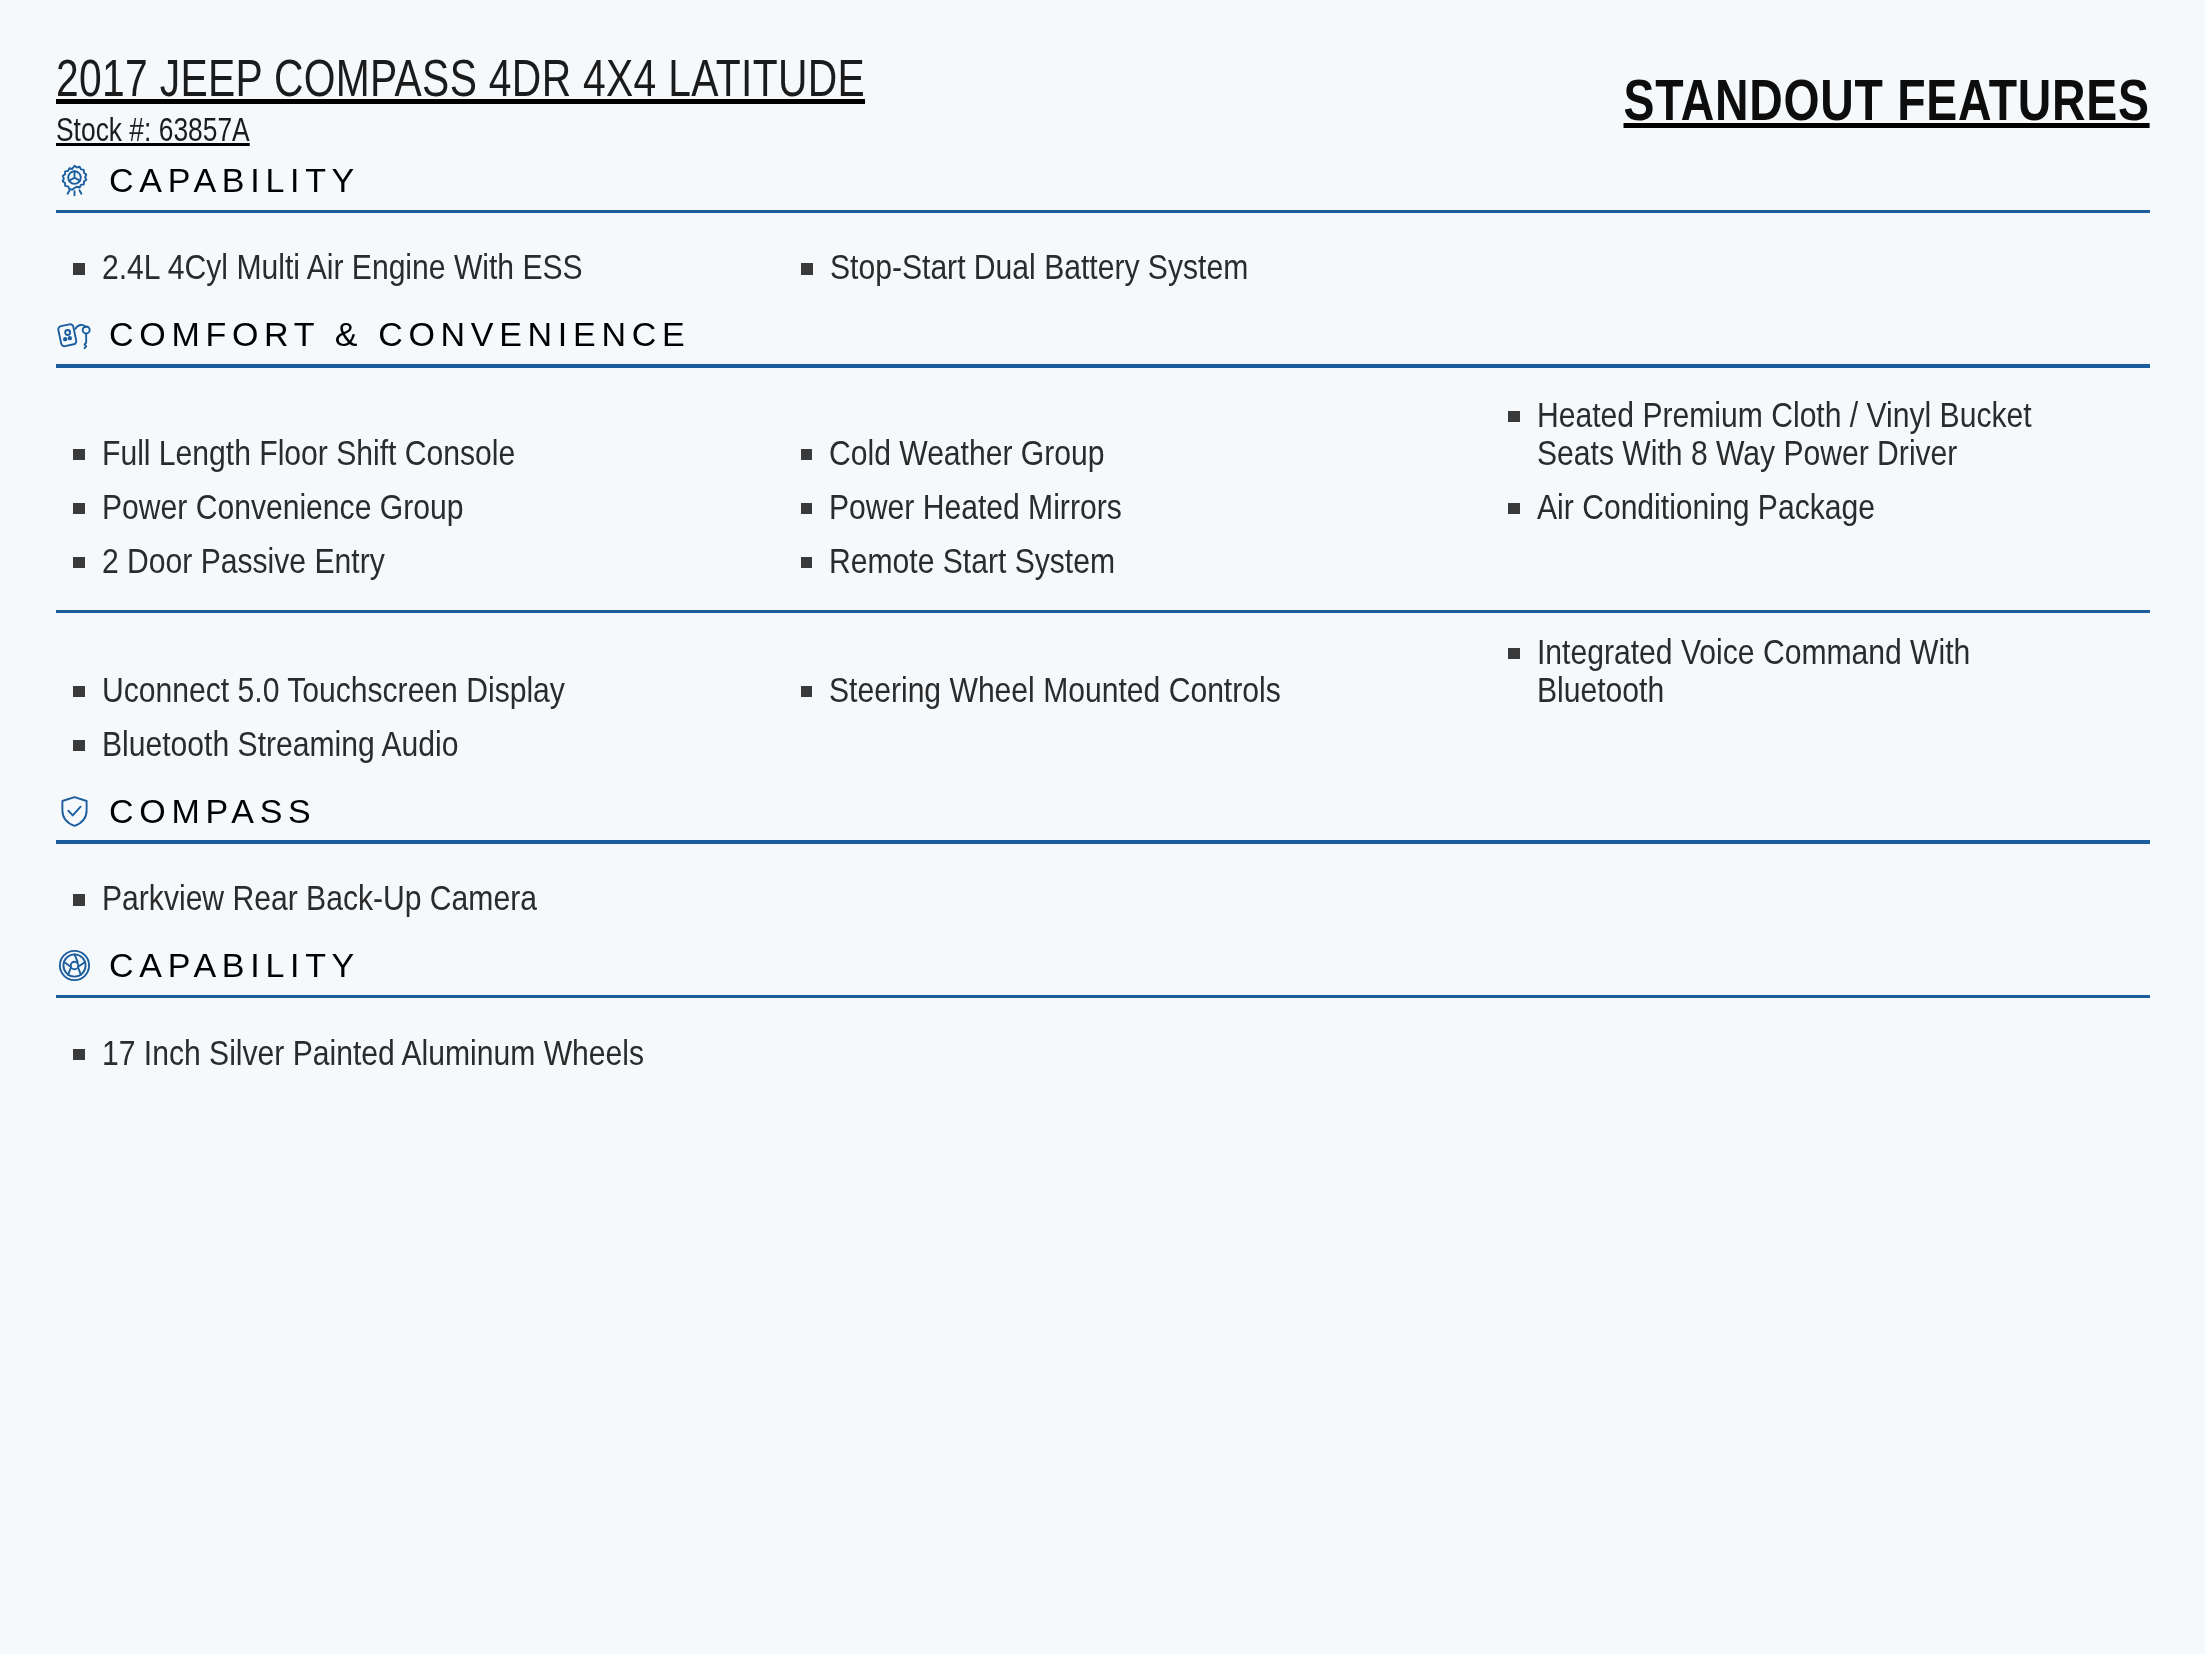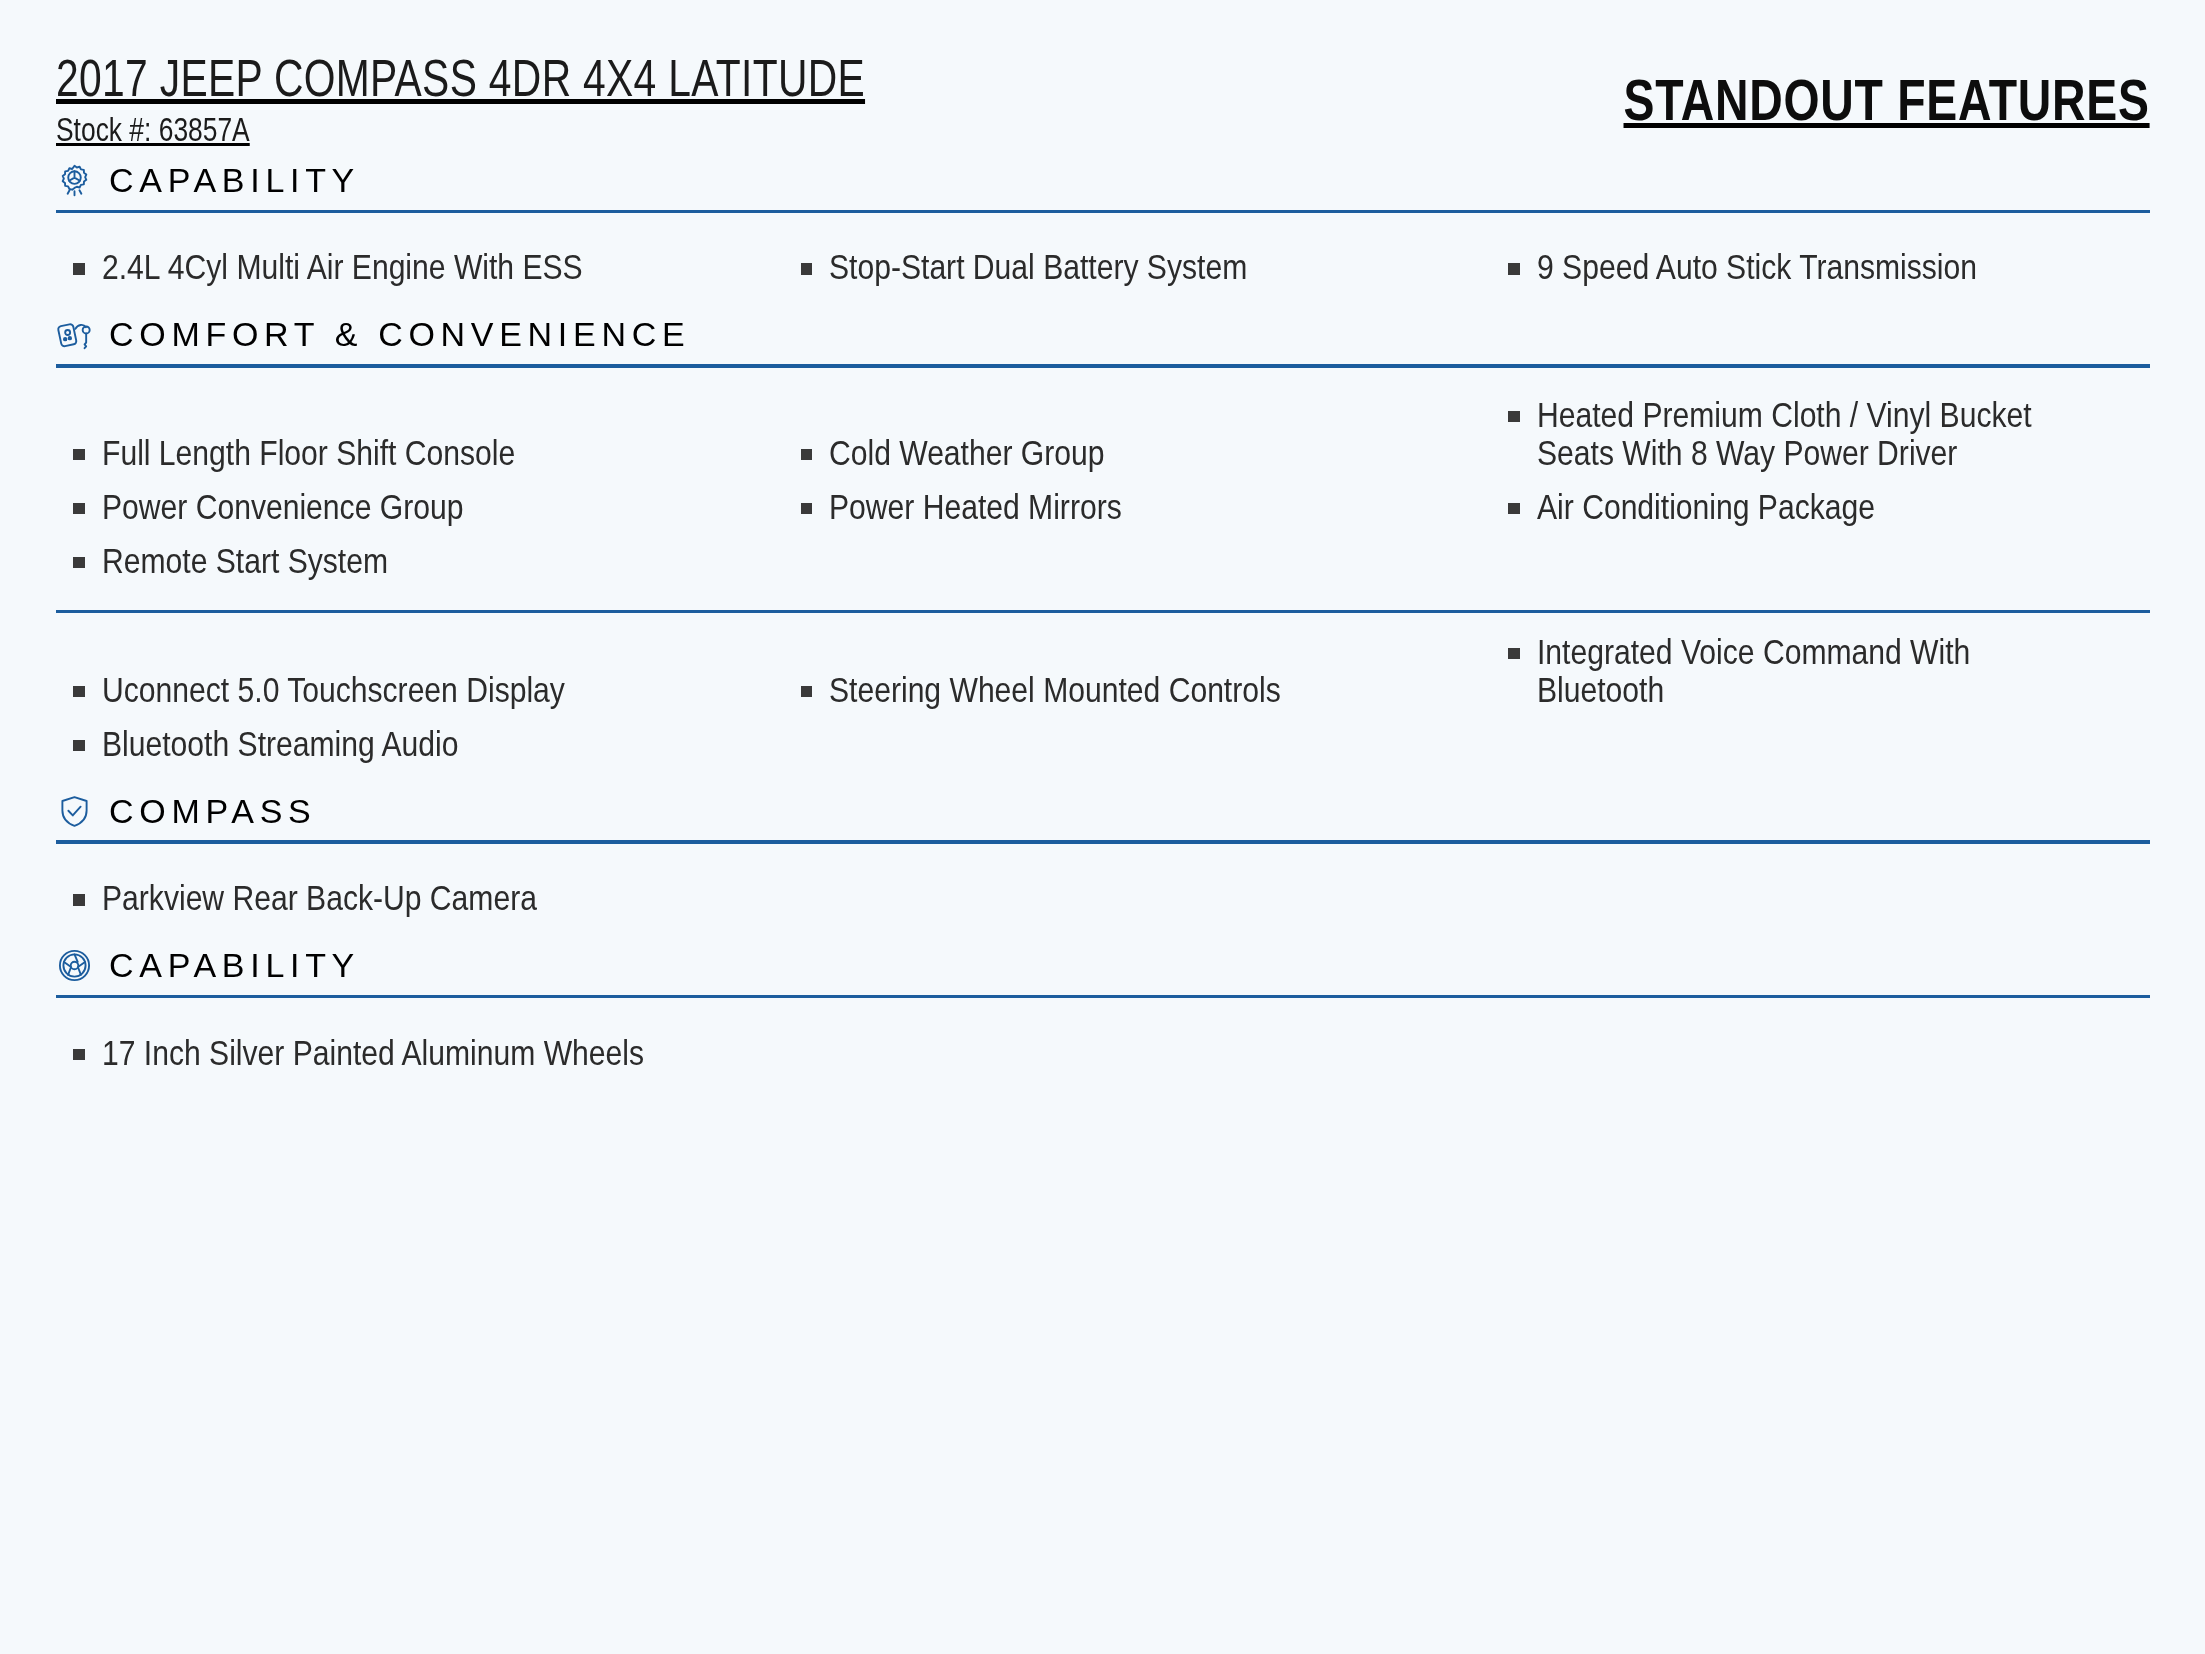--- a/index.html
+++ b/index.html
@@ -182,26 +182,20 @@
             <div class="col c1">
               <div class="feature">
                 <span class="bullet"></span>
                 <span class="feature-text">2.4L 4Cyl Multi Air Engine With ESS</span>
               </div>
             </div>
             <div class="col c2">
               <div class="feature">
                 <span class="bullet"></span>
                 <span class="feature-text">Stop-Start Dual Battery System</span>
-              </div>
-            </div>
-            <div class="col c3">
-              <div class="feature">
-                <span class="bullet"></span>
-                <span class="feature-text">9 Speed Auto Stick Transmission</span>
               </div>
             </div>
           </div>
         </div>
       </div>
       <div class="section">
         <div class="section-head">
           <span class="section-icon">
   <svg viewBox="0 0 24 24" width="35" height="35" fill="none" stroke="#1c5d9e" stroke-width="1.3" stroke-linecap="round" stroke-linejoin="round">
     <rect x="1.8" y="5.5" width="10.5" height="14" rx="2.2" transform="rotate(-12 7 12.5)"></rect>
@@ -251,20 +245,26 @@
               </div>
             </div>
             <div class="col c3">
               <div class="feature">
                 <span class="bullet"></span>
                 <span class="feature-text">Air Conditioning Package</span>
               </div>
             </div>
           </div>
           <div class="row short">
+            <div class="col c1">
+              <div class="feature">
+                <span class="bullet"></span>
+                <span class="feature-text">2 Door Passive Entry</span>
+              </div>
+            </div>
             <div class="col c2">
               <div class="feature">
                 <span class="bullet"></span>
                 <span class="feature-text">Remote Start System</span>
               </div>
             </div>
             <div class="col c3"></div>
           </div>
         </div>
       </div>

